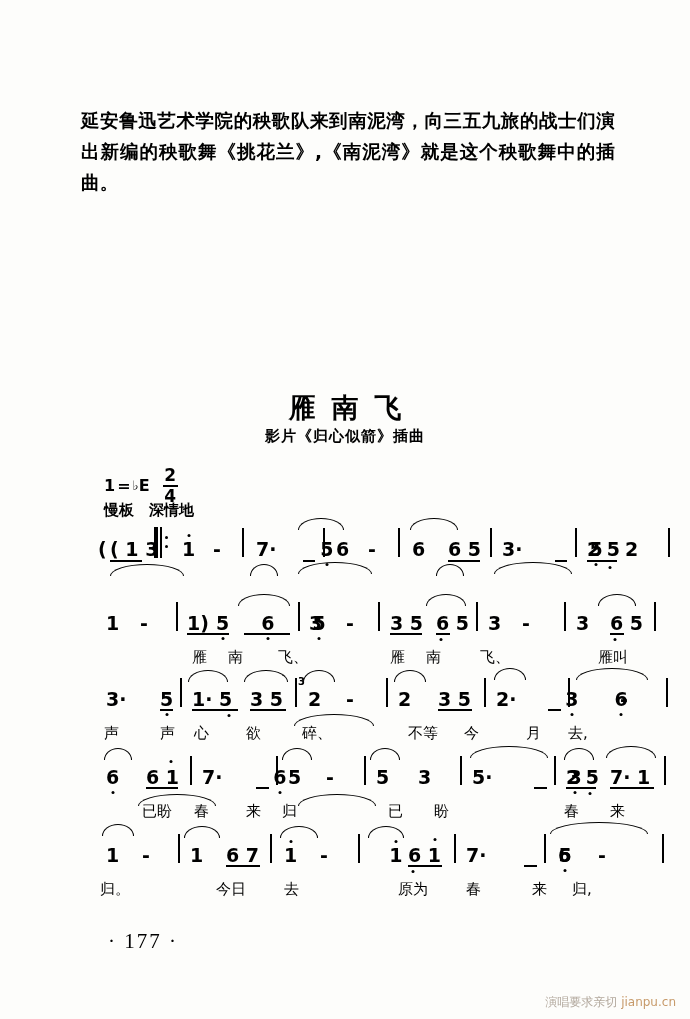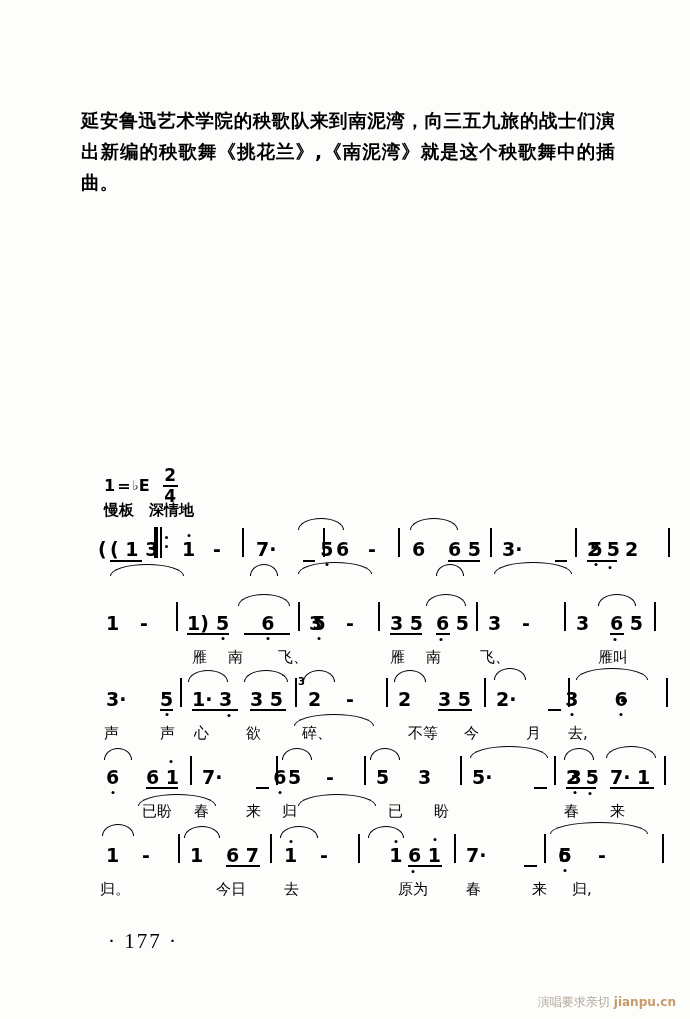--- a/index.html
+++ b/index.html
@@ -223,31 +223,33 @@
   .watermark {
     position: absolute;
     right: 14px;
     bottom: 8px;
     font-family: "DejaVu Sans", "Liberation Sans", sans-serif;
     font-size: 12px;
     color: #b9ada0;
     white-space: nowrap;
   }
   .watermark .wm-cn { color: #b3a99e; }
-  .watermark .wm-en { color: #c79a6a; margin-left: 4px; font-weight: bold; }
+  .watermark .wm-en { color: #c79a6a; margin-left: 4px; }
 </style>
 </head>
 <body>
 
 <div id="page">
 
   <div class="prose">
     <p>延安鲁迅艺术学院的秧歌队来到南泥湾，向三五九旅的战士们演出新编的秧歌舞《挑花兰》,《南泥湾》就是这个秧歌舞中的插曲。</p>
   </div>
 
+  <div class="song-title">雁南飞</div>
+  <div class="song-subtitle">影片《归心似箭》插曲</div>
 
 
   <div class="keysig">
     <span>1</span>
     <span class="eq">=</span>
     <span class="flat">♭</span>
     <span>E</span>
     <span class="meter">
       <span class="num">2</span>
       <span class="bar-line"></span>
@@ -377,21 +379,21 @@
 
   <div class="staff" style="top:684px;">
     <div class="staff-row">
       <span class="mu" style="left:8px; top:6px;">3·</span>
       <span class="note-wrap mu" style="left:62px; top:6px;">
         <span>5</span><span class="dot-lo"></span>
       </span>
       <span class="beam" style="left:62px; top:25px; width:13px;"></span>
       <span class="barline" style="left:82px;"></span>
 
-      <span class="mu" style="left:94px; top:6px;">1· 3</span>
+      <span class="mu" style="left:94px; top:6px;">1· 5</span>
       <span class="beam" style="left:94px; top:25px; width:46px;"></span>
       <span class="dot-lo" style="left:131px; top:30px;"></span>
       <span class="mu" style="left:152px; top:6px;">3 5</span>
       <span class="beam" style="left:152px; top:25px; width:36px;"></span>
       <span class="barline" style="left:197px;"></span>
       <span class="triplet" style="left:200px; top:-8px;">3</span>
 
       <span class="mu" style="left:210px; top:6px;">2</span>
       <span class="mu" style="left:248px; top:6px;">-</span>
       <span class="barline" style="left:288px;"></span>

